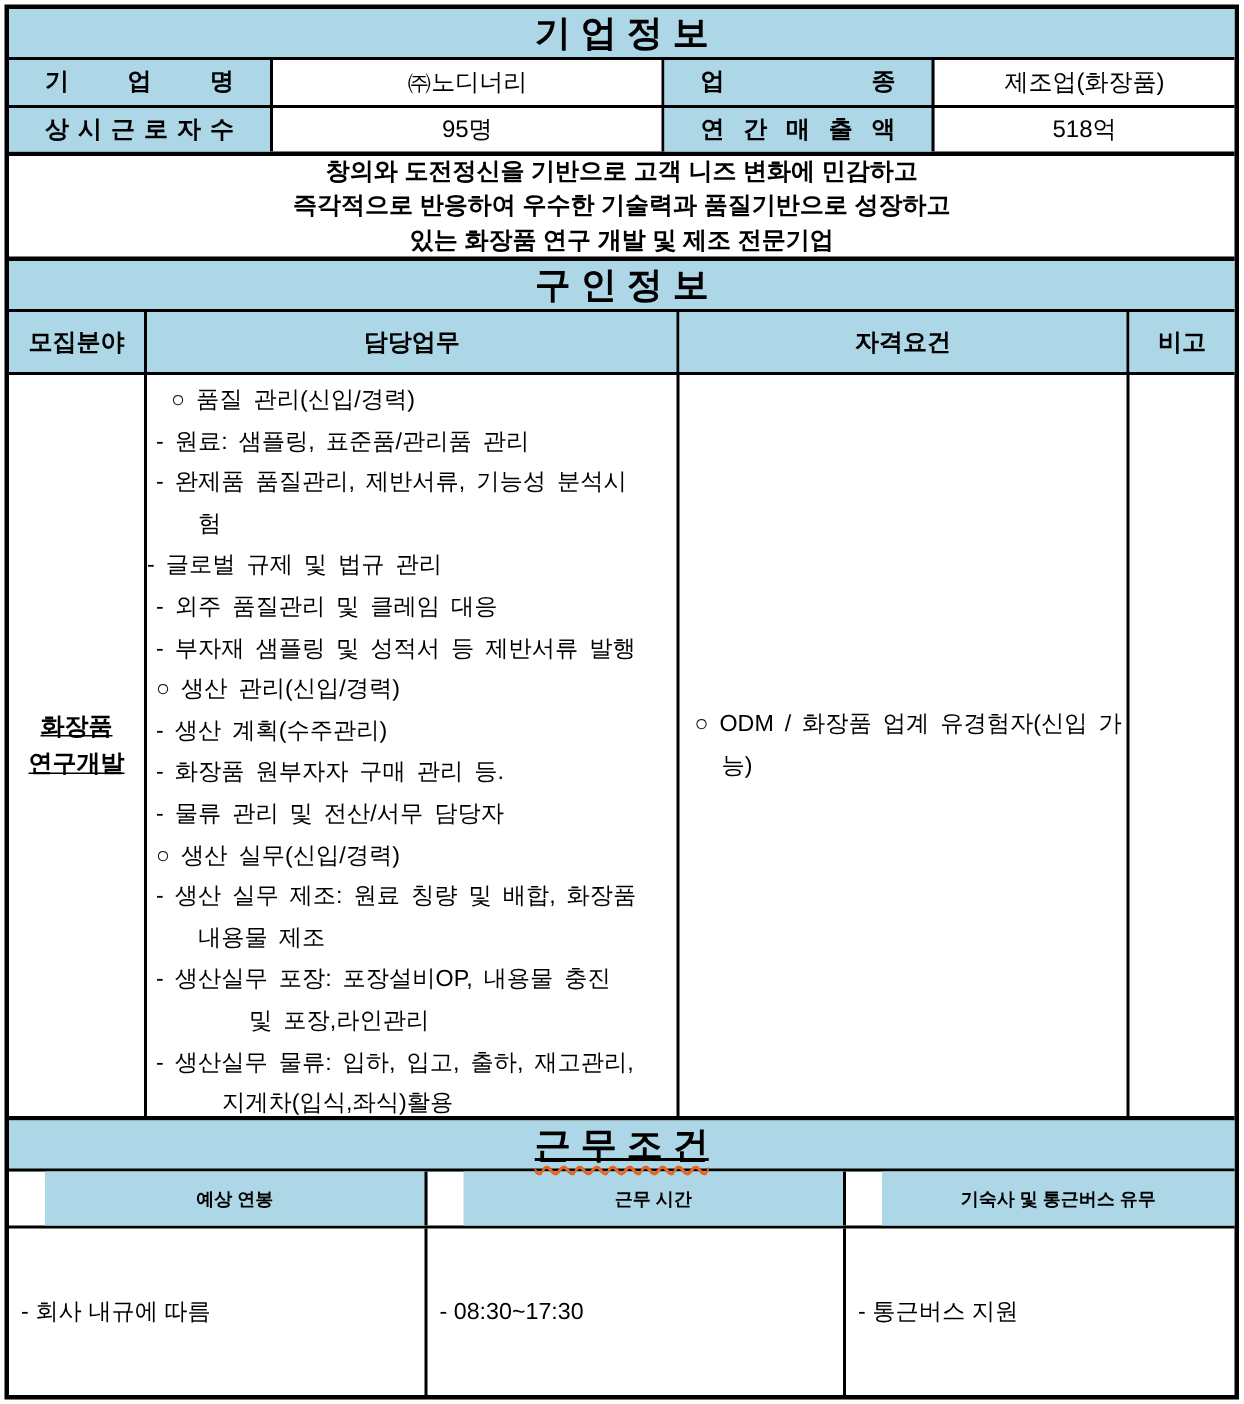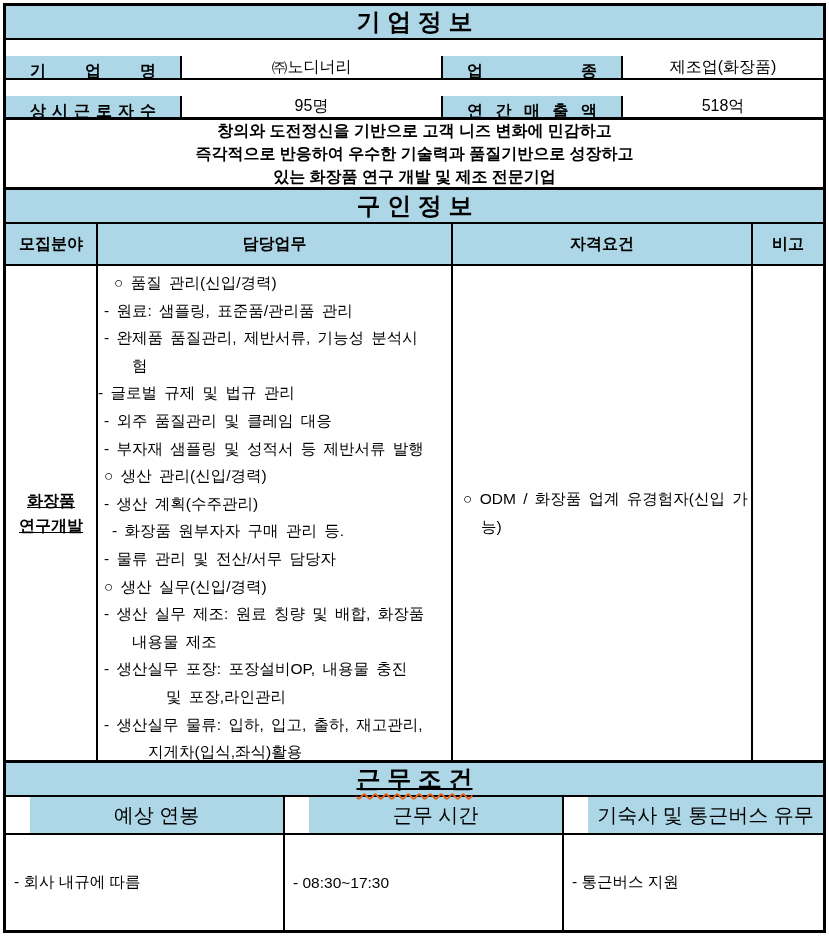--- a/index.html
+++ b/index.html
@@ -30,21 +30,21 @@
   .cell:last-child { border-right: none; }
 
   .section-title {
     height: 34px;
     background: var(--hdr, #ADD7E6);
     display: flex; align-items: center; justify-content: center;
     font-size: 24px; font-weight: bold;
   }
 
   
-  .info-row { grid-template-columns: 176px 261px 180px 1fr; height: 24px; margin-top: 16px; }
+  .info-row { grid-template-columns: 176px 261px 180px 1fr; height: 32px; }
   .label-cell {
     background: var(--hdr, #ADD7E6);
     font-weight: bold; font-size: 16px;
     padding: 0 24px;
     display: block;
     line-height: 30px;
     text-align: justify;
     text-align-last: justify;
     white-space: nowrap; overflow: hidden;
   }
@@ -92,21 +92,21 @@
   
   .wc-title-text { position: relative; }
   .u-black { text-decoration: underline solid #000; text-decoration-thickness: 2px; }
   .u-red {
     text-decoration: underline wavy var(--squig, #E8641E);
     text-decoration-thickness: 1.5px;
     text-underline-offset: 6px;
   }
   .wc-head { grid-template-columns: 279px 279px 1fr; height: 38px; }
   .wc-head .cell {
-    justify-content: center; font-weight: normal; font-size: 20px;
+    justify-content: center; font-weight: bold; font-size: 12px;
     background: var(--hdr, #ADD7E6);
     margin-left: 24px;
   }
   .wc-body { grid-template-columns: 279px 279px 1fr; flex: 1; }
   .wc-body .cell { font-size: 15.5px; padding: 8px 8px; }
 </style>
 </head>
 <body>
 
 <div class="page">
@@ -151,21 +151,21 @@
       <div class="cell duties-cell">
           <div class="duty-line" style="padding-left: 16px;">○ 품질 관리(신입/경력)</div>
           <div class="duty-line" style="padding-left: 6px;">- 원료: 샘플링, 표준품/관리품 관리</div>
           <div class="duty-line" style="padding-left: 6px;">- 완제품 품질관리, 제반서류, 기능성 분석시</div>
           <div class="duty-line" style="padding-left: 34px;">험</div>
           <div class="duty-line" style="padding-left: 0;">- 글로벌 규제 및 법규 관리</div>
           <div class="duty-line" style="padding-left: 6px;">- 외주 품질관리 및 클레임 대응</div>
           <div class="duty-line" style="padding-left: 6px;">- 부자재 샘플링 및 성적서 등 제반서류 발행</div>
           <div class="duty-line" style="padding-left: 6px;">○ 생산 관리(신입/경력)</div>
           <div class="duty-line" style="padding-left: 6px;">- 생산 계획(수주관리)</div>
-          <div class="duty-line" style="padding-left: 14px;">- 화장품 원부자자 구매 관리 등.</div>
+          <div class="duty-line" style="padding-left: 6px;">- 화장품 원부자자 구매 관리 등.</div>
           <div class="duty-line" style="padding-left: 6px;">- 물류 관리 및 전산/서무 담당자</div>
           <div class="duty-line" style="padding-left: 6px;">○ 생산 실무(신입/경력)</div>
           <div class="duty-line" style="padding-left: 6px;">- 생산 실무 제조: 원료 칭량 및 배합, 화장품</div>
           <div class="duty-line" style="padding-left: 34px;">내용물 제조</div>
           <div class="duty-line" style="padding-left: 6px;">- 생산실무 포장: 포장설비OP, 내용물 충진</div>
           <div class="duty-line" style="padding-left: 68px;">및 포장,라인관리</div>
           <div class="duty-line" style="padding-left: 6px;">- 생산실무 물류: 입하, 입고, 출하, 재고관리,</div>
           <div class="duty-line" style="padding-left: 50px;">지게차(입식,좌식)활용</div>
         </div>
       <div class="cell qual-cell">

